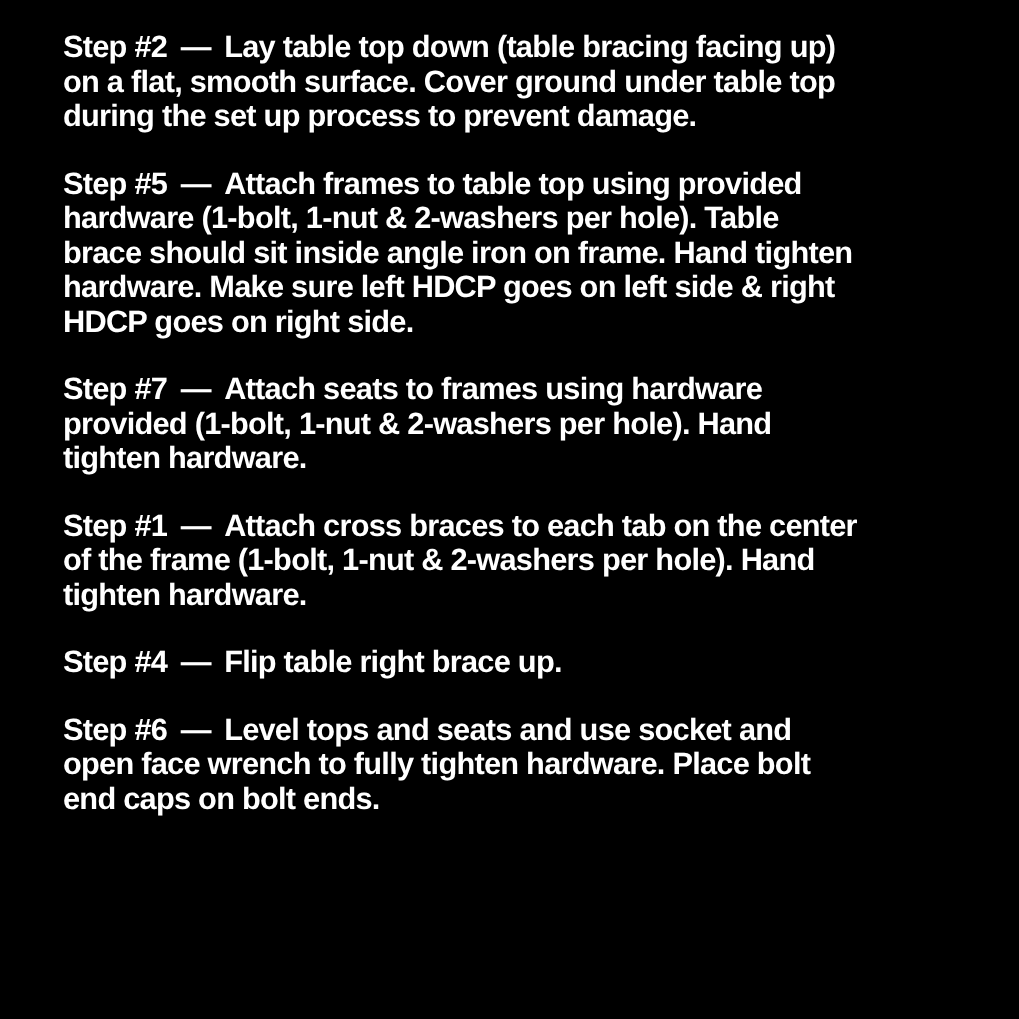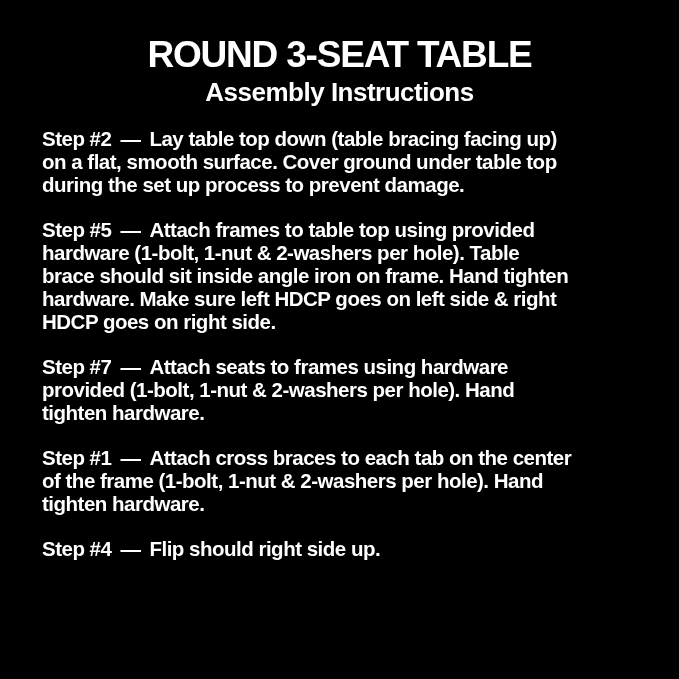--- a/index.html
+++ b/index.html
@@ -48,24 +48,20 @@
     margin: 0 9px;
   }
   .step-text {
     white-space: pre-line;
   }
 </style>
 </head>
 <body>
 
 <div class="card">
-  <div class="header">
-    <h1 class="title">ROUND 3-SEAT TABLE</h1>
-    <h2 class="subtitle">Assembly Instructions</h2>
-  </div>
 
   <div class="steps">
     <p class="step">
       <span class="step-label">Step #2</span><span class="step-dash">—</span><span class="step-text">Lay table top down (table bracing facing up)
 on a flat, smooth surface. Cover ground under table top
 during the set up process to prevent damage.</span>
     </p>
     <p class="step">
       <span class="step-label">Step #5</span><span class="step-dash">—</span><span class="step-text">Attach frames to table top using provided
 hardware (1-bolt, 1-nut &amp; 2-washers per hole). Table
@@ -77,16 +73,21 @@
       <span class="step-label">Step #7</span><span class="step-dash">—</span><span class="step-text">Attach seats to frames using hardware
 provided (1-bolt, 1-nut &amp; 2-washers per hole). Hand
 tighten hardware.</span>
     </p>
     <p class="step">
       <span class="step-label">Step #1</span><span class="step-dash">—</span><span class="step-text">Attach cross braces to each tab on the center
 of the frame (1-bolt, 1-nut &amp; 2-washers per hole). Hand
 tighten hardware.</span>
     </p>
     <p class="step">
-      <span class="step-label">Step #4</span><span class="step-dash">—</span><span class="step-text">Flip should right side up.</span>
+      <span class="step-label">Step #4</span><span class="step-dash">—</span><span class="step-text">Flip table right brace up.</span>
+    </p>
+    <p class="step">
+      <span class="step-label">Step #6</span><span class="step-dash">—</span><span class="step-text">Level tops and seats and use socket and
+open face wrench to fully tighten hardware. Place bolt
+end caps on bolt ends.</span>
     </p>
   </div>
 </div>
 
 </body></html>

